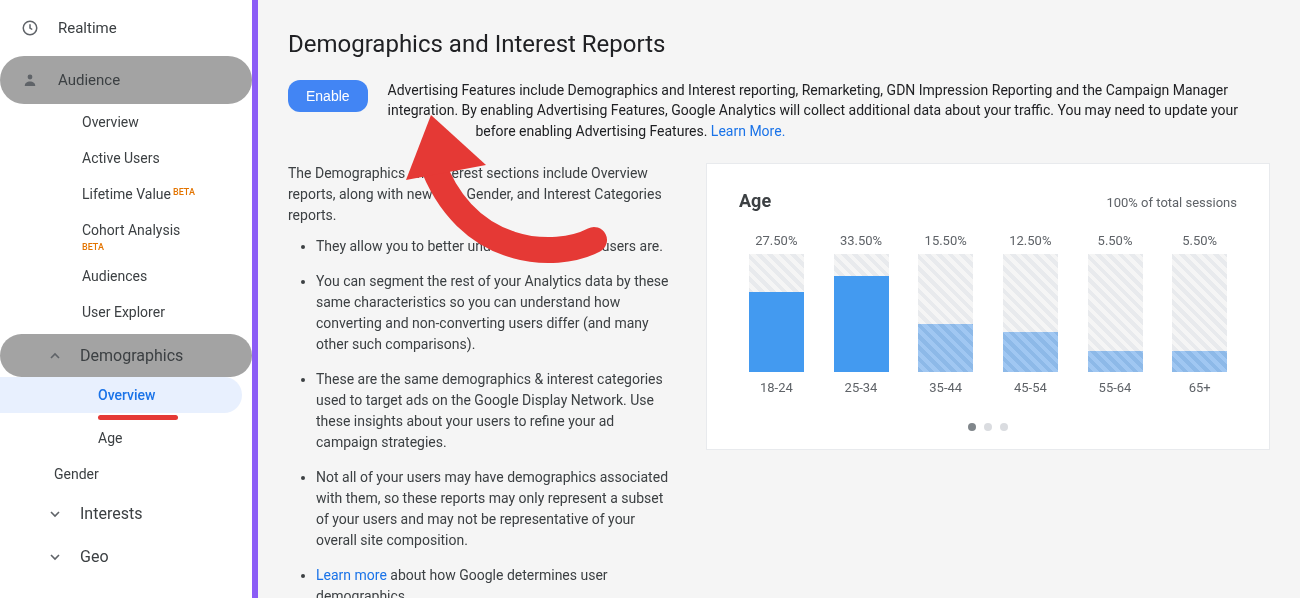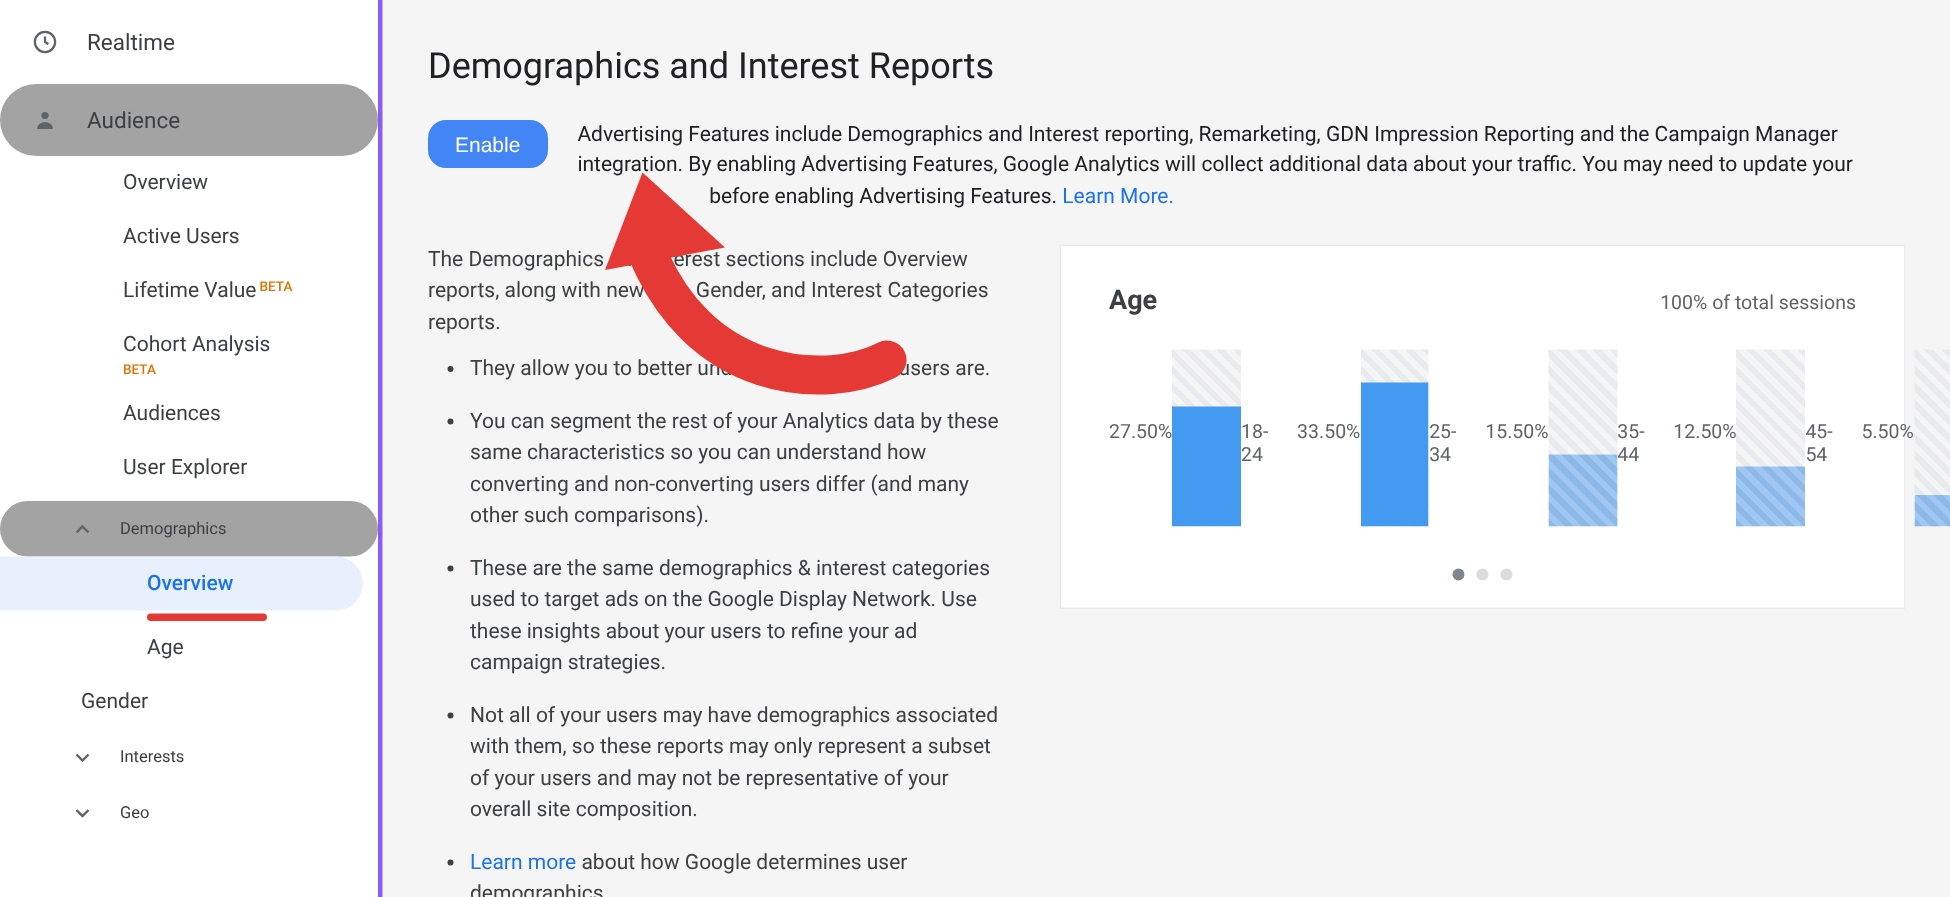--- a/index.html
+++ b/index.html
@@ -9,49 +9,49 @@
   --muted:#5f6368;
   --link:#1a73e8;
   --orange:#e37400;
   --btn:#4285f4;
   --blue-bar:#439af0;
   --blue-bar-light:#a0c7f2;
   --chevron:#5f6368;
 }
 html,body{margin:0;padding:0;font-family:Roboto,Arial,sans-serif;font-size:14px;color:var(--text);}
 body{width:1300px;height:598px;background:var(--bg);overflow:hidden;display:flex;}
-.sidebar{width:252px;flex-shrink:0;background:var(--sidebar-bg);height:598px;border-right:3px solid #8b5cf6;position:relative;}
+.sidebar{width:252px;flex-shrink:0;background:var(--sidebar-bg);height:598px;border-right:6px solid #8b5cf6;position:relative;}
 .nav-top{height:56px;padding-left:20px;display:flex;align-items:center;gap:18px;font-size:15px;}
 .nav-top .ic{width:20px;display:flex;align-items:center;justify-content:center;}
 .nav-primary{display:flex;align-items:center;padding:0 16px 0 20px;height:48px;font-size:15px;gap:18px;}
 .nav-primary .ic{width:20px;display:flex;align-items:center;justify-content:center;}
 .pill{background:#a3a3a3;border-radius:24px;}
 .sub{padding:10px 16px 10px 82px;font-size:14px;color:#3c4043;cursor:pointer;}
 .sub.active{color:var(--link);font-weight:500;background:#e8f0fe;border-radius:0 24px 24px 0;margin-right:10px;}
-.group-head{display:flex;align-items:center;padding:12px 16px 12px 48px;gap:18px;font-size:11px;cursor:pointer;}
+.group-head{display:flex;align-items:center;padding:12px 16px 12px 48px;gap:18px;font-size:16px;cursor:pointer;}
 .group-head .chev{width:14px;display:flex;align-items:center;justify-content:center;}
 .beta{color:var(--orange);font-size:9px;font-weight:500;margin-left:2px;position:relative;top:-4px;}
 .beta-block{color:var(--orange);font-size:9px;font-weight:500;padding-left:82px;margin-top:-6px;padding-bottom:6px;}
 .main{flex:1;padding:20px 30px;overflow:auto;background:var(--bg);}
 h1{font-size:24px;font-weight:400;color:#202124;margin:10px 0 22px;}
 .notice{display:flex;align-items:flex-start;gap:20px;margin-bottom:22px;}
 .btn{background:var(--btn);color:#fff;border:none;padding:8px 18px;font-size:14px;cursor:pointer;flex-shrink:0;border-radius:12px;}
 .notice-text{font-size:14px;line-height:1.45;color:#202124;}
 .link{color:var(--link);text-decoration:none;cursor:pointer;}
 .cols{display:flex;gap:30px;align-items:flex-start;}
 .col-left{flex:1;font-size:14px;line-height:1.5;color:#3c4043;}
 .col-left p{margin:0 0 10px;}
 .col-left ul{margin:0;padding-left:28px;}
 .col-left li{margin-bottom:14px;}
 .chart-card{width:498px;background:#fff;border:1px solid #e8eaed;padding:26px 32px 18px 32px;flex-shrink:0;}
 .chart-head{display:flex;justify-content:space-between;align-items:baseline;margin-bottom:22px;}
 .chart-title{font-weight:700;font-size:18px;}
 .chart-sub{font-size:13px;color:#5f6368;}
 .bars{display:flex;gap:10px;justify-content:space-between;}
-.bar-col{flex:1;display:flex;flex-direction:row;align-items:center;}
+.bar-col{flex:1;display:flex;flex-direction:column;align-items:center;}
 .bar-pct{font-size:13px;color:#5f6368;margin-bottom:6px;}
 .bar-box{width:55px;height:118px;background:repeating-linear-gradient(45deg,#e8eaed 0 4px,#f5f5f5 4px 8px);position:relative;overflow:hidden;}
 .bar-fill{position:absolute;bottom:0;left:0;right:0;background:var(--blue-bar);}
 .bar-fill.light{background:repeating-linear-gradient(45deg,#8db9e8 0 4px,#a0c7f2 4px 8px);}
 .bar-cat{font-size:13px;color:#5f6368;margin-top:8px;}
 .dots{display:flex;justify-content:center;gap:8px;margin-top:28px;}
 .dot{width:8px;height:8px;border-radius:50%;background:#dadce0;}
 .dot.active{background:#80868b;}
 .underline{height:5px;background:#e53935;border-radius:3px;width:80px;margin-top:2px;}
 .arrow-annot{position:absolute;pointer-events:none;}

